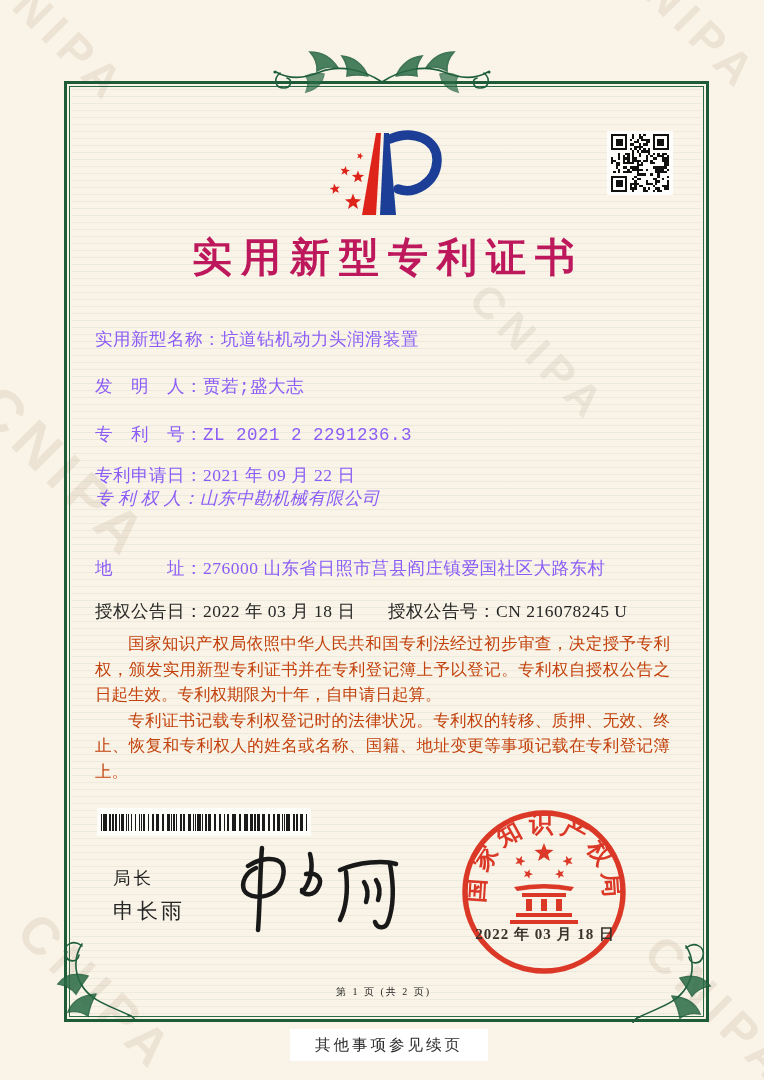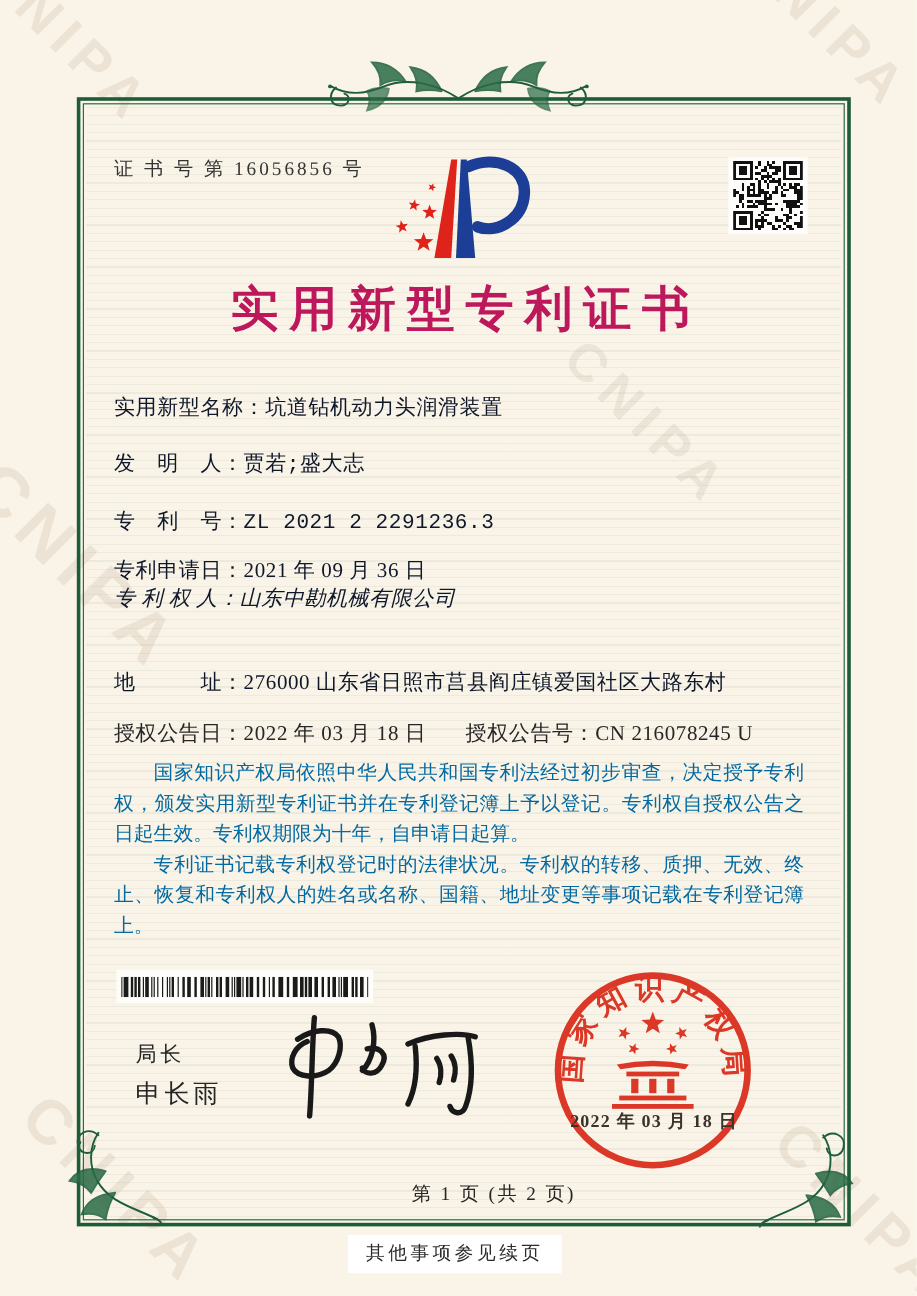--- a/index.html
+++ b/index.html
@@ -25,38 +25,38 @@
   .orn-top{left:268px;top:42px;}
   .orn-bl{left:36px;top:936px;}
   .orn-br{left:632px;top:938px;transform:scaleX(-1);}
   
   .cert-no{position:absolute;left:95px;top:131px;font-size:16px;letter-spacing:2.5px;color:#333;z-index:3;}
   .logo{position:absolute;left:318px;top:129px;z-index:3;}
   .qr-box{position:absolute;left:607px;top:131px;width:66px;height:64px;background:#fdfdfb;z-index:3;
           display:flex;align-items:center;justify-content:center;}
   .title{position:absolute;left:64px;top:230px;width:639px;text-align:center;font-size:40px;font-weight:700;
          letter-spacing:9px;text-indent:9px;color:#be185d;z-index:3;}
-  .row{position:absolute;left:95px;font-size:17.5px;letter-spacing:0.5px;color:#0f172a;z-index:3;white-space:nowrap;}
+  .row{position:absolute;left:95px;font-size:17.5px;letter-spacing:0.5px;color:#8b5cf6;z-index:3;white-space:nowrap;}
   .r0{top:327px;} .r1{top:374px;font-family:Liberation Mono, monospace;} .r2{top:422px;font-family:Liberation Mono, monospace;} .r3{top:463px;} .r4{top:486px;font-style:italic;} .r5{top:556px;}
   .row-grant{position:absolute;left:0;top:599px;width:764px;font-size:17.5px;letter-spacing:0.5px;z-index:3;white-space:nowrap;}
   .grant-a{position:absolute;left:95px;} .grant-b{position:absolute;left:388px;text-align:right;}
   .paras{position:absolute;left:95px;top:631px;width:575px;font-size:16.5px;line-height:25.5px;
-         text-align:justify;color:#0369a1;z-index:3;}
+         text-align:justify;color:#c2410c;z-index:3;}
   .paras p{margin:0;text-indent:2em;}
   .barcode-box{position:absolute;left:97px;top:808px;width:214px;height:28px;background:#fdfdfa;z-index:3;
                display:flex;align-items:center;justify-content:center;}
   .sig-title{position:absolute;left:113px;top:866px;font-size:17.5px;letter-spacing:3px;z-index:3;}
   .sig-name{position:absolute;left:113px;top:897px;font-size:21px;letter-spacing:3px;z-index:3;}
   .sig-hand{position:absolute;left:218px;top:842px;z-index:4;}
   .seal{position:absolute;left:454px;top:801px;z-index:5;opacity:0.93;}
   .seal-date{position:absolute;left:455px;top:925px;width:180px;text-align:center;font-size:15px;font-weight:700;
              color:#3a332c;letter-spacing:1px;z-index:6;}
-  .page-num{position:absolute;left:64px;top:985px;width:639px;text-align:center;font-size:16px;
-            letter-spacing:2px;z-index:3;margin-left:28px;}
-  .note-strip{position:absolute;left:290px;top:1029px;width:178px;height:32px;background:#ffffff;z-index:3;
+  .page-num{position:absolute;left:64px;top:985px;width:639px;text-align:center;font-size:10px;
+            letter-spacing:2px;z-index:3;}
+  .note-strip{position:absolute;left:290px;top:1029px;width:198px;height:32px;background:#ffffff;z-index:3;
               text-align:center;line-height:32px;font-size:15.5px;letter-spacing:3px;color:#2b2b2b;}
 </style>
 </head>
 <body>
 
 <div class="page">
 
   <div class="wm wm1">CNIPA</div>
   <div class="wm wm2">CNIPA</div>
   <div class="wm wm3">CNIPA</div>
@@ -97,21 +97,20 @@
   <svg class="orn orn-br" width="100" height="85" viewBox="0 0 100 85">
     <g stroke="#1f5e3c" stroke-width="1.6" fill="none" stroke-linecap="round">
       <path d="M95,80 C75,70 55,66 45,48 C38,36 38,20 46,8"></path>
       <path d="M46,10 c-8,-7 -19,-2 -17,8 c2,9 13,9 14,1"></path>
       <path d="M52,40 q-20,-6 -30,8 q12,2 18,10 q6,-10 12,-18" fill="#2a6b45" opacity="0.85"></path>
       <path d="M60,58 q-22,2 -28,18 q12,-2 20,4 q2,-12 8,-22" fill="#2a6b45" opacity="0.85"></path>
       <path d="M92,79 c8,2 10,10 2,12"></path>
     </g>
   </svg>
 
-  <div class="cert-no">证 书 号 第 16056856 号</div>
 
   <svg class="logo" width="125" height="92" viewBox="0 0 125 92">
     <path d="M72,10 C95,0 120,10 119,32 C118,54 96,66 80,60" fill="none" stroke="#1d3e96" stroke-width="9.5" stroke-linecap="round"></path>
     <polygon points="58,4 63,4 58,86 44,86" fill="#de241a"></polygon>
     <polygon points="66,4 71,4 78,86 62,86" fill="#1d3e96"></polygon>
     <g id="logo-stars" fill="#de241a">
         <polygon points="43.2,23.7 43.2,26.2 45.5,27.1 43.2,27.9 43.0,30.4 41.5,28.4 39.1,29.0 40.5,26.9 39.2,24.8 41.6,25.6"></polygon>
         <polygon points="27.9,37.1 28.5,40.5 32.0,41.3 28.9,43.0 29.2,46.5 26.6,44.1 23.4,45.5 24.9,42.3 22.6,39.7 26.1,40.1"></polygon>
         <polygon points="40.0,41.5 41.6,45.8 46.2,46.0 42.6,48.8 43.8,53.3 40.0,50.7 36.2,53.3 37.4,48.8 33.8,46.0 38.4,45.8"></polygon>
         <polygon points="16.0,54.6 18.0,57.9 21.9,57.4 19.3,60.3 21.0,63.8 17.4,62.3 14.6,64.9 15.0,61.1 11.6,59.2 15.3,58.4"></polygon>
@@ -334,21 +333,21 @@
   <div class="row r0">
     <span>实用新型名称：</span><span>坑道钻机动力头润滑装置</span>
   </div>
   <div class="row r1">
     <span>发　明　人：</span><span>贾若;盛大志</span>
   </div>
   <div class="row r2">
     <span>专　利　号：</span><span>ZL 2021 2 2291236.3</span>
   </div>
   <div class="row r3">
-    <span>专利申请日：</span><span>2021 年 09 月 36 日</span>
+    <span>专利申请日：</span><span>2021 年 09 月 22 日</span>
   </div>
   <div class="row r4">
     <span>专 利 权 人：</span><span>山东中勘机械有限公司</span>
   </div>
   <div class="row r5">
     <span>地　　　址：</span><span>276000  山东省日照市莒县阎庄镇爱国社区大路东村</span>
   </div>
 
   <div class="row-grant">
     <span class="grant-a"><span>授权公告日：</span><span>2022 年 03 月 18 日</span></span>

